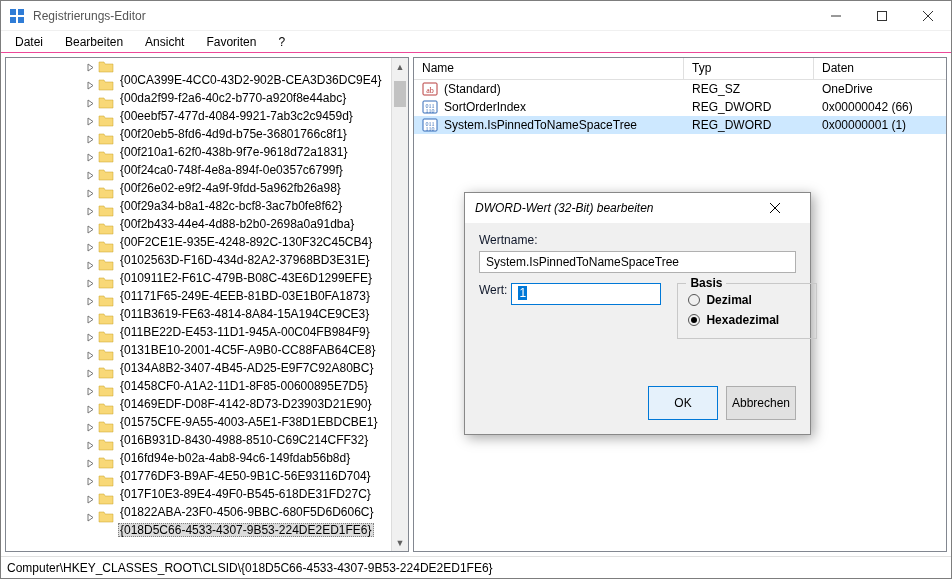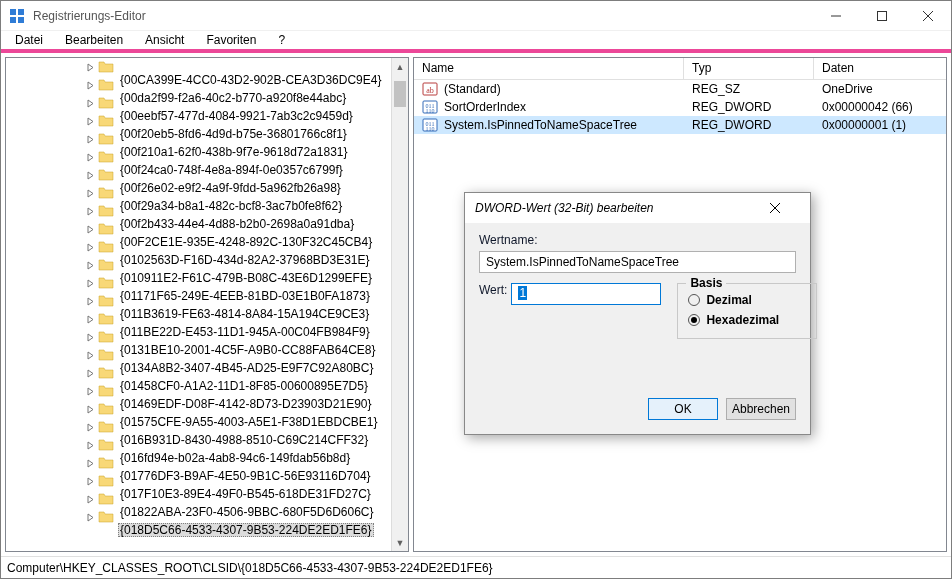--- a/index.html
+++ b/index.html
@@ -3,21 +3,21 @@
 <meta charset="utf-8">
 <style>
   * { box-sizing: border-box; }
   html, body { margin:0; padding:0; font-family: "Segoe UI", Tahoma, sans-serif; font-size:12px; color:#000; background:#fff; }
   .window { width:952px; height:579px; border:1px solid #7d7d7d; display:flex; flex-direction:column; background:#fff; position:relative;}
   .titlebar { height:30px; display:flex; align-items:center; background:#fff; border-bottom:1px solid #f0f0f0; }
   .titlebar .appicon { width:16px; height:16px; margin:0 8px; display:flex; align-items:center; justify-content:center;}
   .titlebar .title { flex:0 0 auto; color:#555; }
   .titlebar .spacer { flex:1; }
   .winbtn { width:46px; height:30px; display:flex; align-items:center; justify-content:center; color:#333;}
-  .menubar { height:22px; display:flex; align-items:center; padding:0 4px; border-bottom:4px solid #ec4899; background:#fff; gap:2px;}
+  .menubar { height:22px; display:flex; align-items:center; padding:0 4px; border-bottom:1px solid #ec4899; background:#fff; gap:2px;}
   .menuitem { padding:2px 10px; color:#000; }
   .body { flex:1; display:flex; min-height:0; }
   .treepane { width:404px; border:1px solid #828790; margin:4px 2px 4px 4px; overflow:auto; position:relative; background:#fff;}
   .listpane { flex:1; border:1px solid #828790; margin:4px 4px 4px 2px; display:flex; flex-direction:column; overflow:hidden;}
   .statusbar { height:22px; border-top:1px solid #e0e0e0; display:flex; align-items:center; padding:0 6px; color:#000;}
   
   .treerow { height:18px; display:flex; align-items:center; white-space:nowrap; padding-left:76px;}
   .treerow .expander { width:16px; color:#777; display:flex; align-items:center; justify-content:center; font-size:10px;}
   .treerow .folder { width:16px; height:16px; margin-right:4px; display:flex; align-items:center; justify-content:center;}
   .treerow.selected .label { background:#dcdcdc; outline:1px dotted #808080; outline-offset:-1px;}
@@ -46,21 +46,21 @@
   .dlg-row2 { display:flex; gap:16px; margin-top:6px;}
   .dlg-col { display:flex; flex-direction:row; gap:4px;}
   .dlg-input { height:22px; border:1px solid #0078d7; background:#fff; padding:2px 6px; width:150px; outline:none; font:inherit;}
   .dlg-input .sel { background:#0078d7; color:#fff; padding:0 1px;}
   .groupbox { border:1px solid #c8c8c8; padding:6px 10px 8px; position:relative; width:140px;font-weight:bold;}
   .groupbox .legend { position:absolute; top:-8px; left:8px; background:#f0f0f0; padding:0 4px;}
   .radio { display:flex; align-items:center; gap:6px; height:20px;}
   .radio .dot { width:12px; height:12px; border:1px solid #555; border-radius:50%; display:flex; align-items:center; justify-content:center;}
   .radio .dot.inner::after { content:""; width:6px; height:6px; background:#000; border-radius:50%;}
   .dlg-buttons { display:flex; justify-content:flex-end; gap:8px; padding:8px 14px 14px;}
-  .btn { min-width:70px; height:22px; border:1px solid #adadad; background:#e1e1e1; display:flex; align-items:center; justify-content:center;}
+  .btn { min-width:70px; height:34px; border:1px solid #adadad; background:#e1e1e1; display:flex; align-items:center; justify-content:center;}
   .btn.default { border:1px solid #0078d7; background:#e5f1fb;}
   
   .vscroll { position:absolute; right:0; top:0; bottom:0; width:17px; background:#f0f0f0; border-left:1px solid #dcdcdc; display:flex; flex-direction:column;}
   .vscroll .arr { height:17px; display:flex; align-items:center; justify-content:center; color:#606060; font-size:9px;}
   .vscroll .track { flex:1; position:relative;}
   .vscroll .thumb { position:absolute; left:2px; right:2px; background:#c2c2c2;}
   
   svg { display:block; }
 </style>
 </head>

